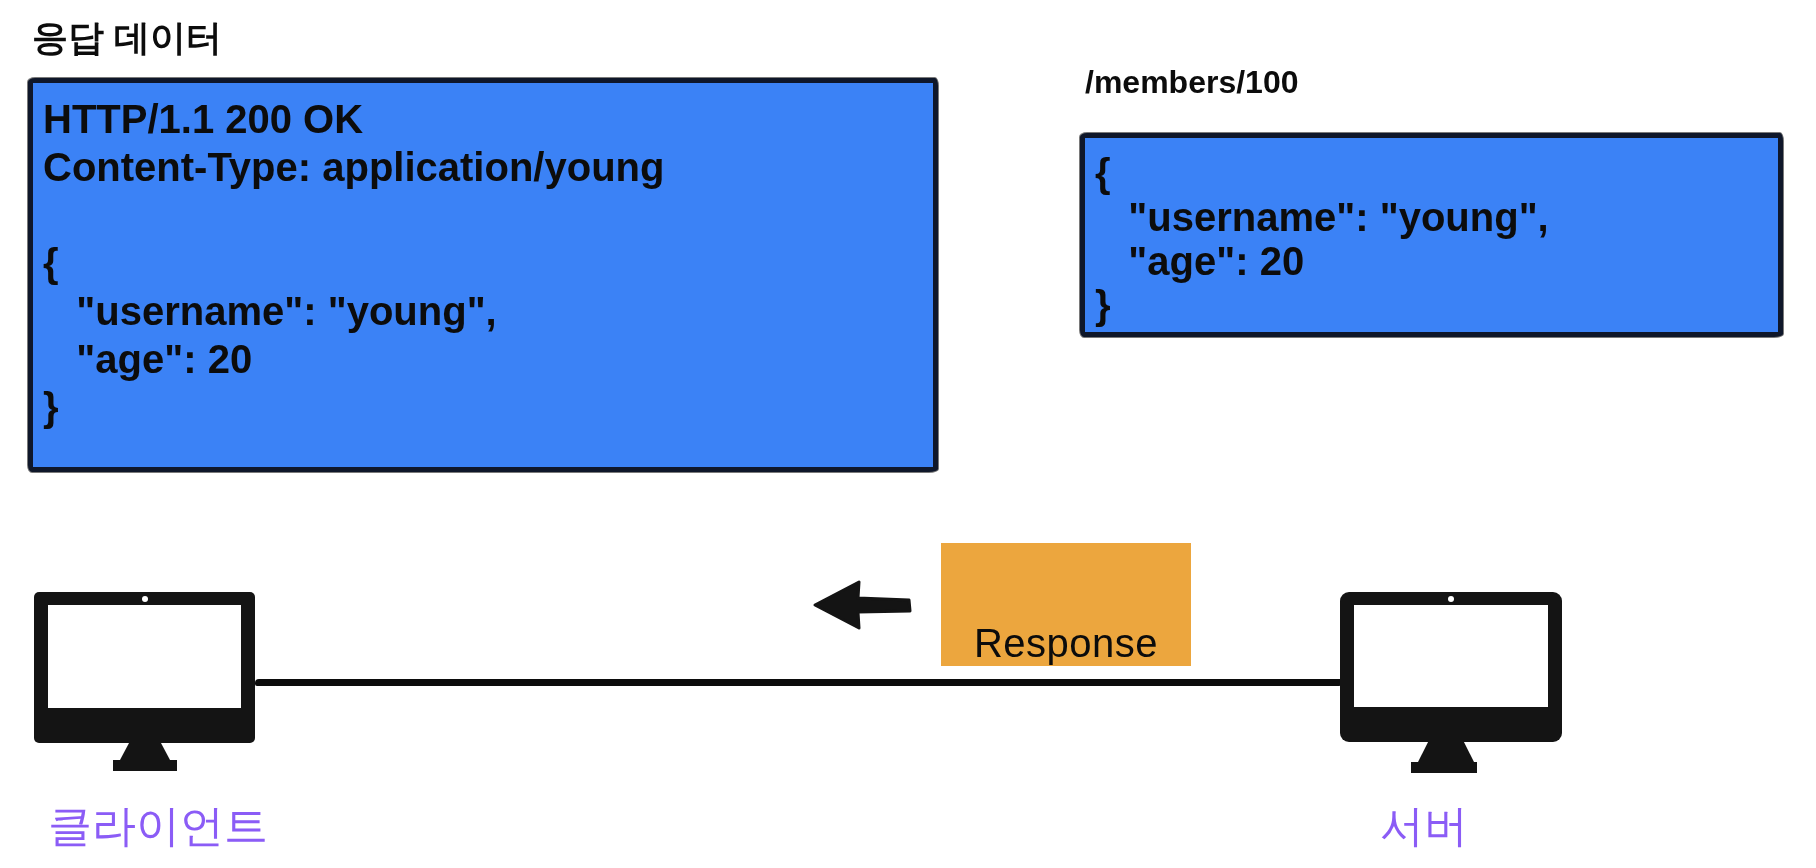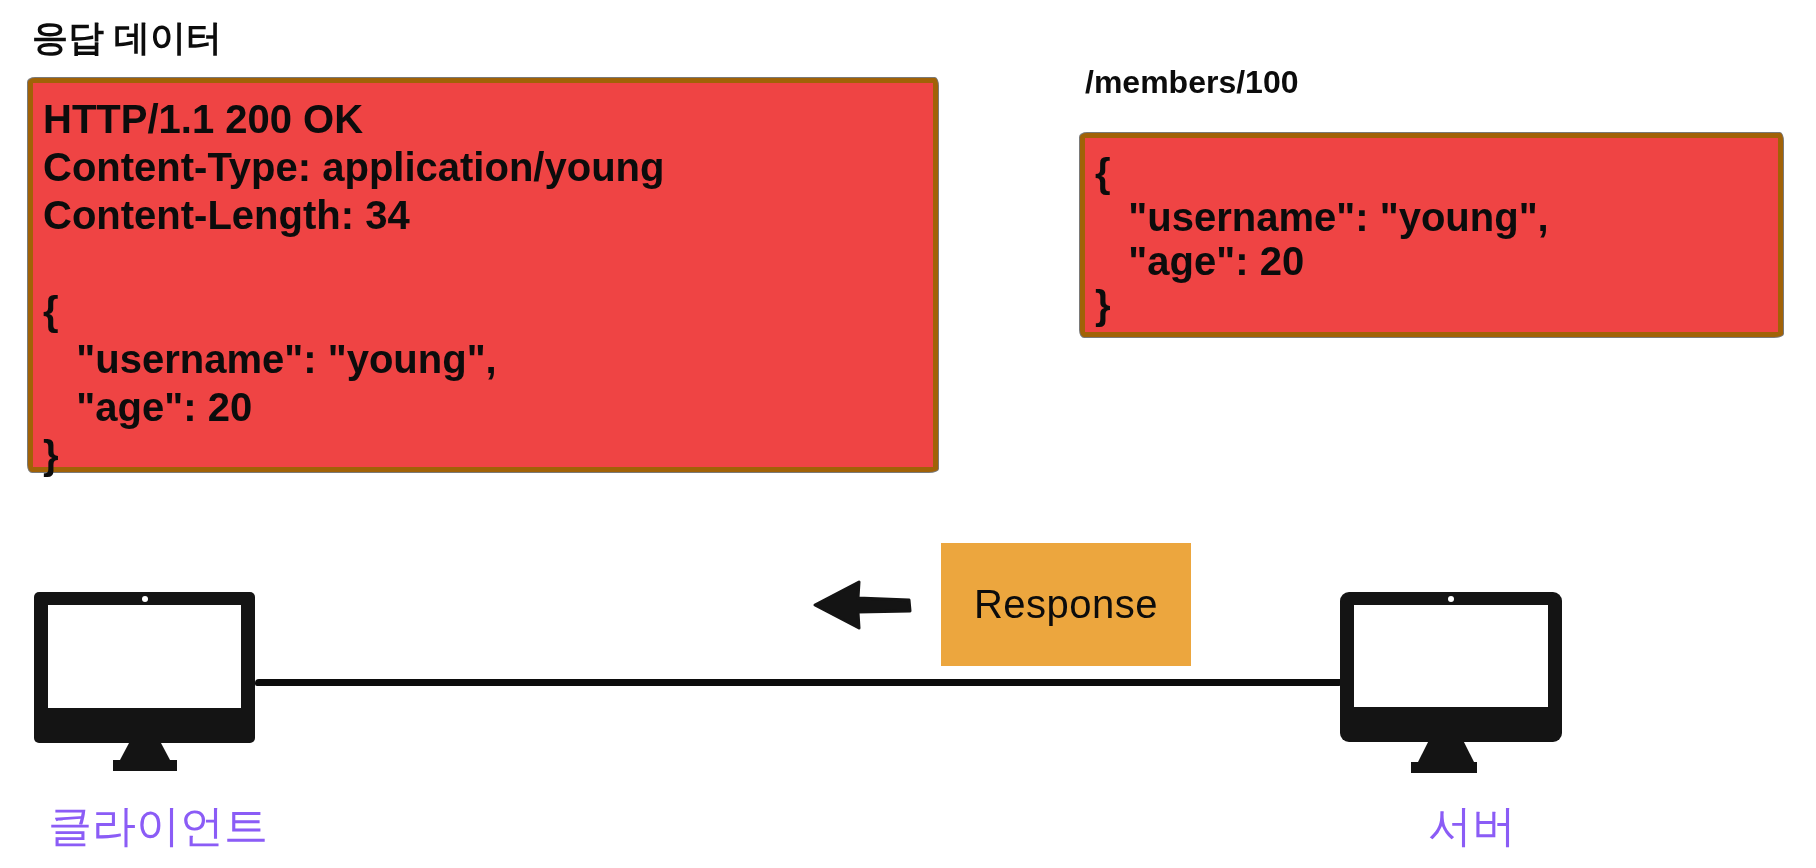--- a/index.html
+++ b/index.html
@@ -22,45 +22,45 @@
     font-size: 36px;
     color: #0c0c0c;
     white-space: pre;
   }
   .title-response-data { left: 32px; top: 14px; }
   .title-resource      { left: 1085px; top: 64px; font-size: 32px; }
 
   
   .sketch-box {
     position: absolute;
-    border: 5px solid #a16207;
+    border: 5px solid #0f172a;
     border-radius: 7px 3px 9px 4px / 4px 8px 3px 7px;
     box-shadow: 0 0 0 1px rgba(12,12,12,.55);
-    background: #ef4444;
+    background: #3b82f6;
   }
   .box-response { left: 28px;  top: 78px;  width: 910px; height: 394px; padding: 12px 14px 0 10px; }
   .box-resource { left: 1080px; top: 133px; width: 703px; height: 204px; padding: 13px 14px 0 10px; }
   .code-line {
     font-weight: bold;
     font-size: 40px;
     line-height: 48px;
     min-height: 48px;
     color: #0c0c0c;
     white-space: pre;
   }
   .box-resource .code-line { line-height: 44px; min-height: 44px; }
 
   
   .transfer-box {
     position: absolute;
     left: 941px; top: 543px;
     width: 250px; height: 123px;
     background: #eca63e;
     display: flex;
-    align-items: center;
+    align-items: flex-end;
     justify-content: center;
   }
   .transfer-label {
     font-size: 40px;
     color: #0c0c0c;
     letter-spacing: 0.5px;
   }
   .arrow-wrap {
     position: absolute;
     left: 812px; top: 577px;
@@ -119,33 +119,32 @@
   .monitor-server .stand-neck { left: 78px;  top: 150px; width: 56px; height: 20px; }
   .monitor-server .stand-base { left: 71px;  top: 170px; width: 66px; height: 11px; }
 
   .machine-label {
     position: absolute;
     font-size: 44px;
     color: #8b5cf6;
     white-space: pre;
   }
   .label-client { left: 48px;  top: 797px; }
-  .label-server { left: 1428px; top: 797px; }
+  .label-server { left: 1380px; top: 797px; }
 </style>
 </head>
 <body>
 
 <div class="canvas">
 
   <div class="panel-title title-response-data">응답 데이터</div>
 
   <div class="sketch-box box-response">
     <div class="code-line">HTTP/1.1 200 OK</div>
     <div class="code-line">Content-Type: application/young</div>
-    <div class="code-line">Content-Length: 34</div>
     <div class="code-line"></div>
     <div class="code-line">{</div>
     <div class="code-line">   "username": "young",</div>
     <div class="code-line">   "age": 20</div>
     <div class="code-line">}</div>
   </div>
 
   <div class="panel-title title-resource">/members/100</div>
 
   <div class="sketch-box box-resource">

